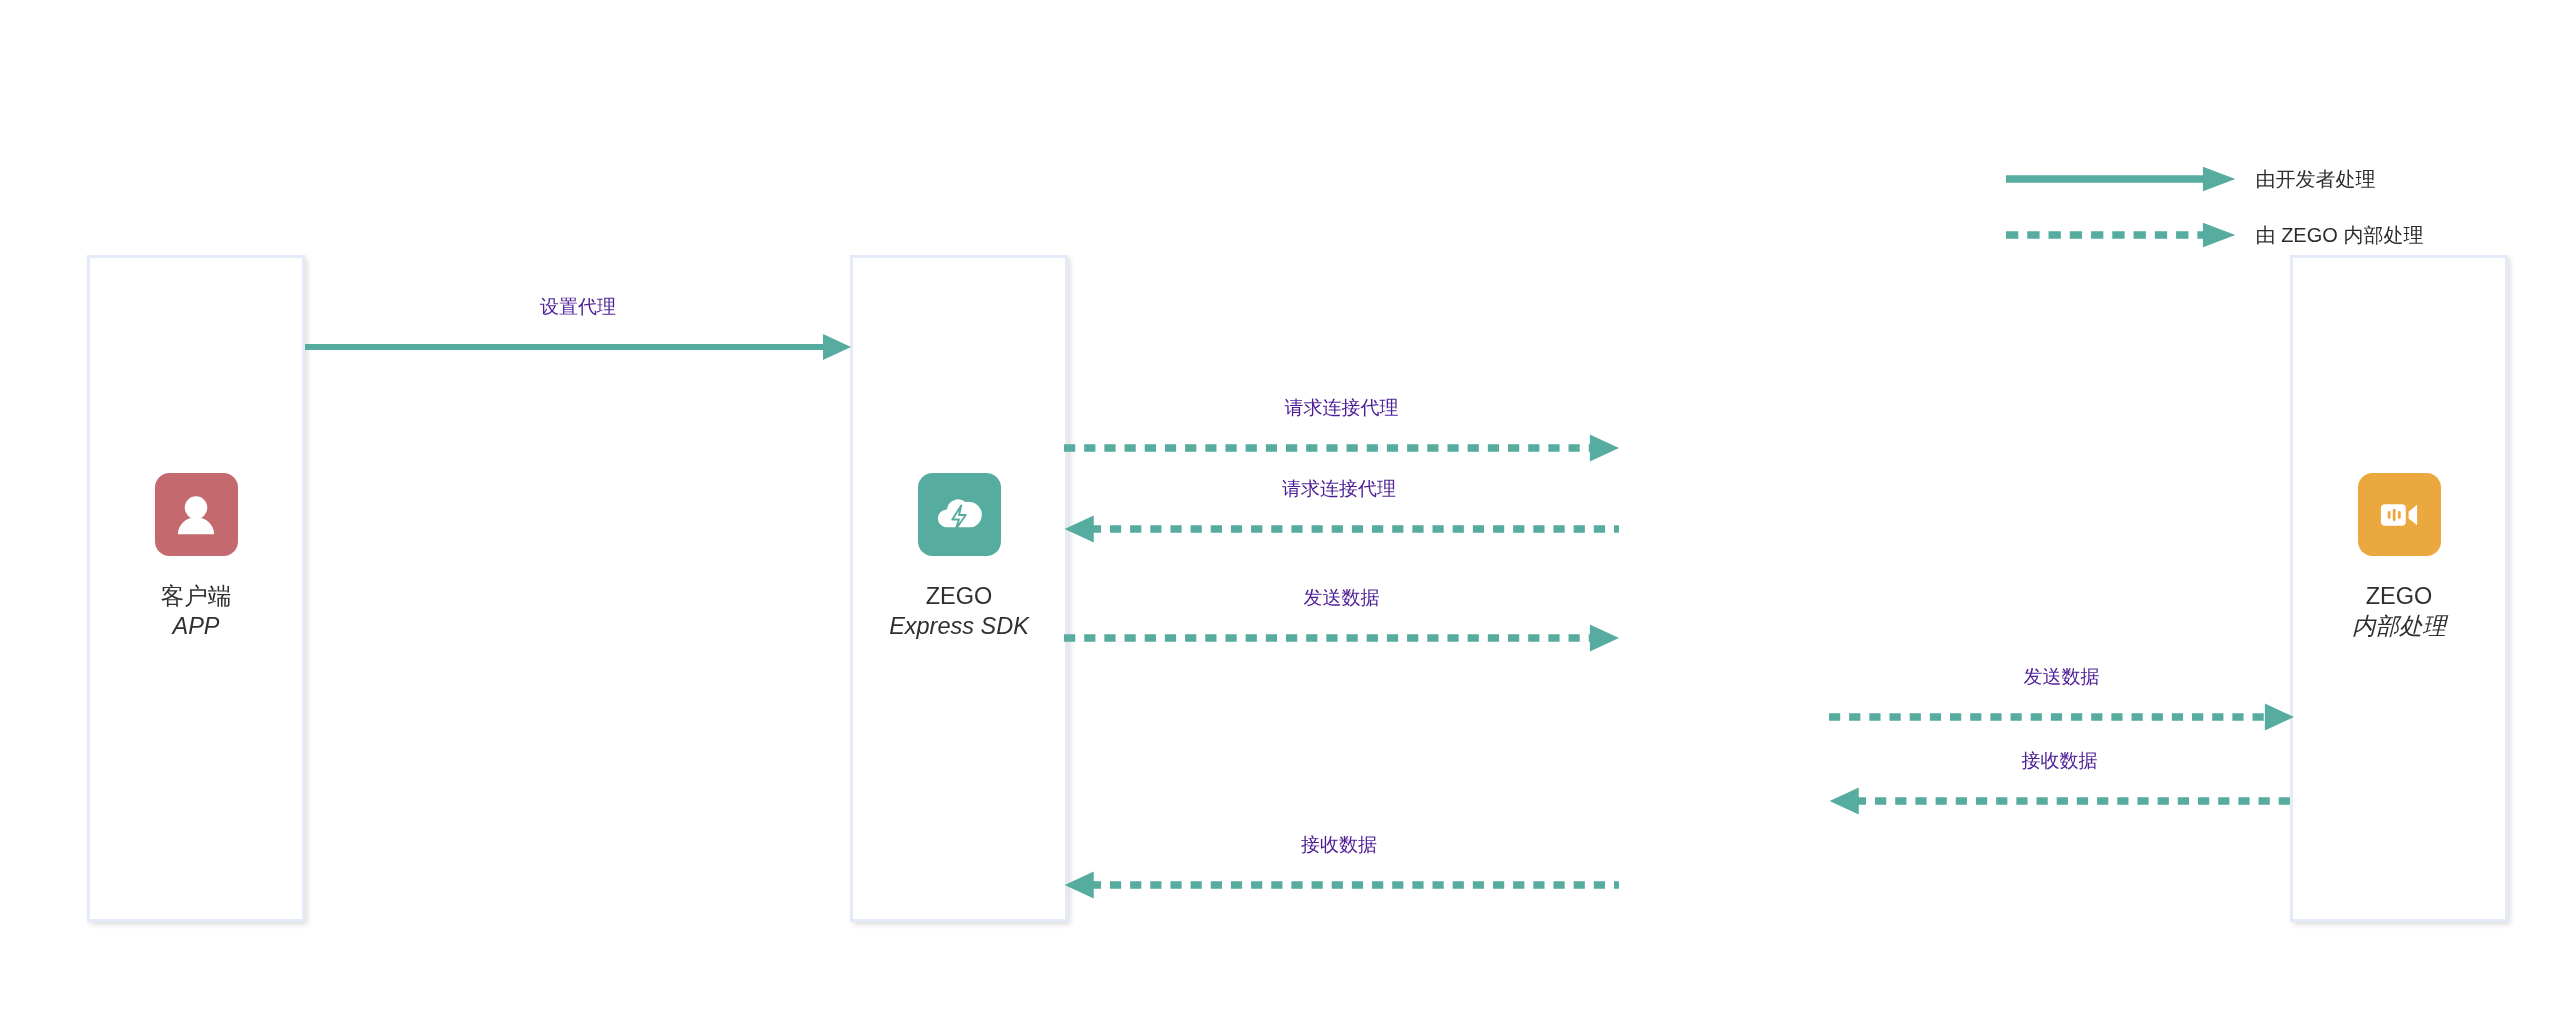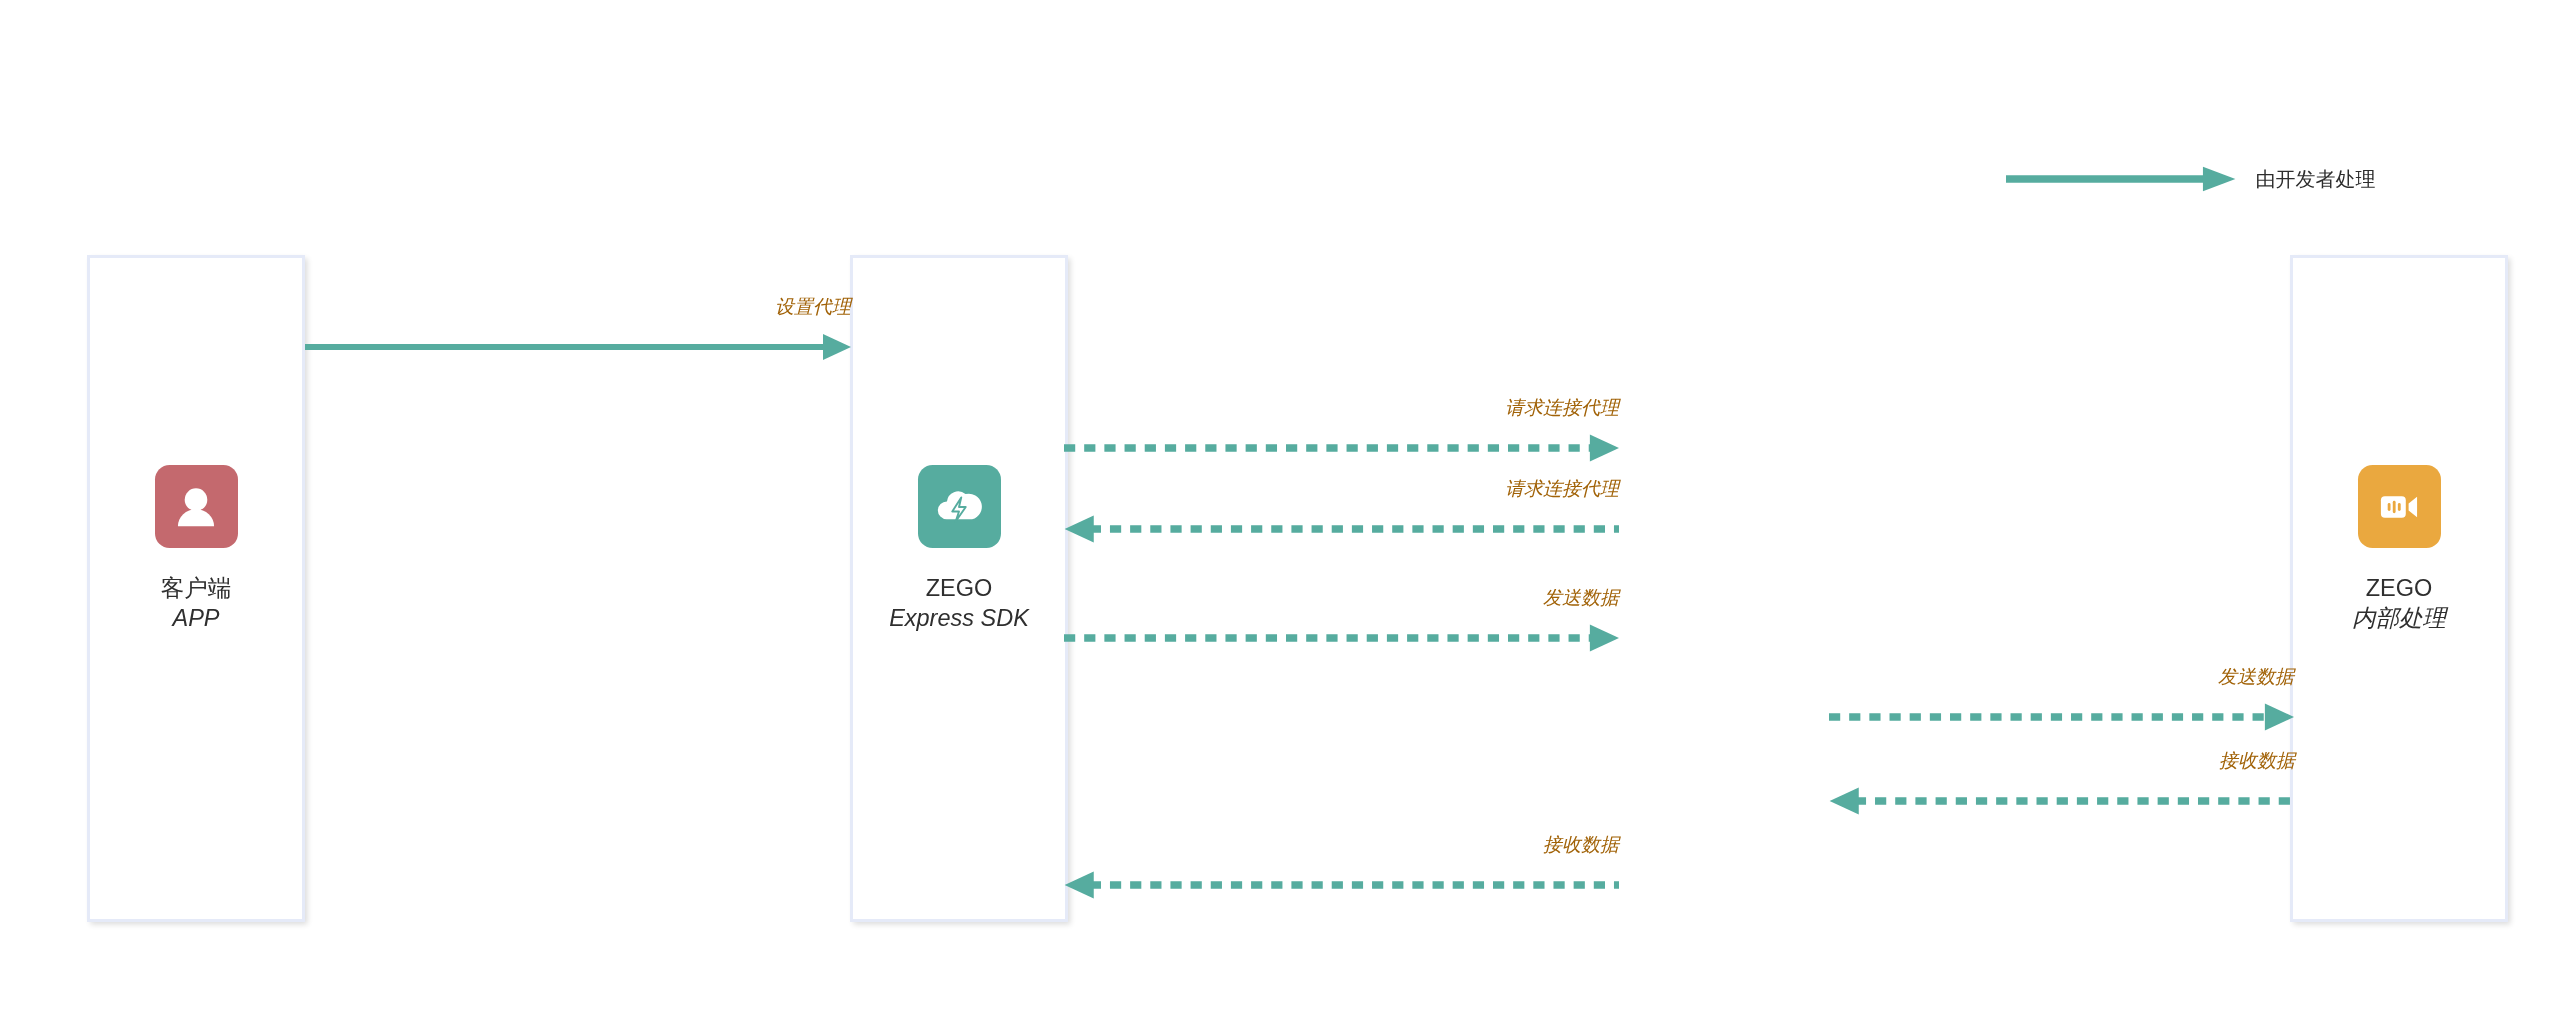--- a/index.html
+++ b/index.html
@@ -59,21 +59,21 @@
     height: 667px;
     background: #ffffff;
     border: 3.4px solid #e5eaf8;
     box-sizing: border-box;
     box-shadow: 3.4px 3.4px 5.6px rgba(0,0,0,0.14);
   }
   .node-inner {
     position: absolute;
     left: 0;
     right: 0;
-    top: 207px;
+    top: 215px;
     display: flex;
     flex-direction: column;
     align-items: center;
   }
   .node-icon {
     width: 83px;
     height: 83px;
     border-radius: 14.6px;
     display: flex;
     align-items: center;
@@ -93,26 +93,25 @@
   
   .conn {
     position: absolute;
     height: 67px;
   }
   .conn .conn-label {
     position: absolute;
     left: 0;
     right: 0;
     top: 0;
-    text-align: right;
+    text-align: center;
     font-size: 19px;
-    color: #a16207;
+    color: #4c1d95;
     line-height: 1;
     white-space: nowrap;
-    font-style: italic;
   }
   .conn .conn-line {
     position: absolute;
     left: 0;
     top: 32.5px;
   }
   .conn svg { display: block; }
 </style>
 </head>
 <body>
@@ -124,20 +123,29 @@
     <div class="legend-row solid">
       <span class="legend-arrow">
         <svg width="235" height="34" viewBox="0 0 420 60">
           <line x1="0" y1="30" x2="360" y2="30" stroke="#56ac9f" stroke-width="13"></line>
           <polygon points="352,8 410,30 352,52" fill="#56ac9f"></polygon>
         </svg>
       </span>
       <span class="legend-label">由开发者处理</span>
     </div>
 
+    <div class="legend-row dashed">
+      <span class="legend-arrow">
+        <svg width="235" height="34" viewBox="0 0 420 60">
+          <line x1="0" y1="30" x2="358" y2="30" stroke="#56ac9f" stroke-width="13" stroke-dasharray="22 16"></line>
+          <polygon points="352,8 410,30 352,52" fill="#56ac9f"></polygon>
+        </svg>
+      </span>
+      <span class="legend-label">由 ZEGO 内部处理</span>
+    </div>
 
   </div>
 
   <div class="node" style="left:87px;">
     <div class="node-inner">
       <div class="node-icon" style="background:#c4696e;">
         <svg width="52" height="52" viewBox="0 0 92 92">
           <circle cx="46" cy="33" r="20" fill="#ffffff"></circle>
           <path d="M14 80 a32 30 0 0 1 64 0 z" fill="#ffffff"></path>
         </svg>

